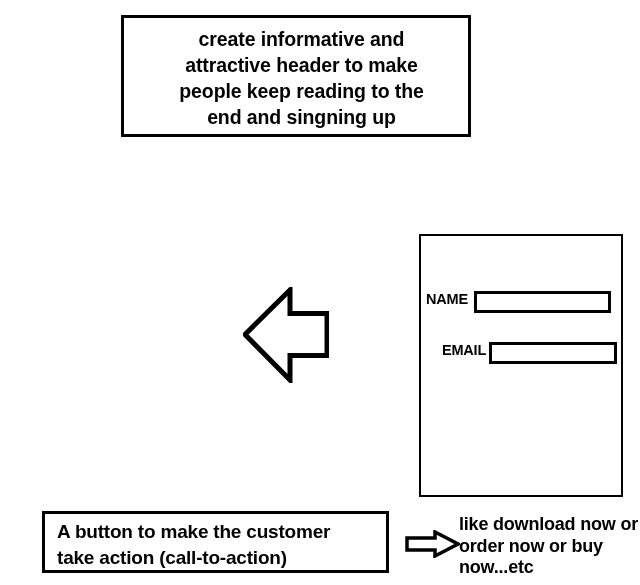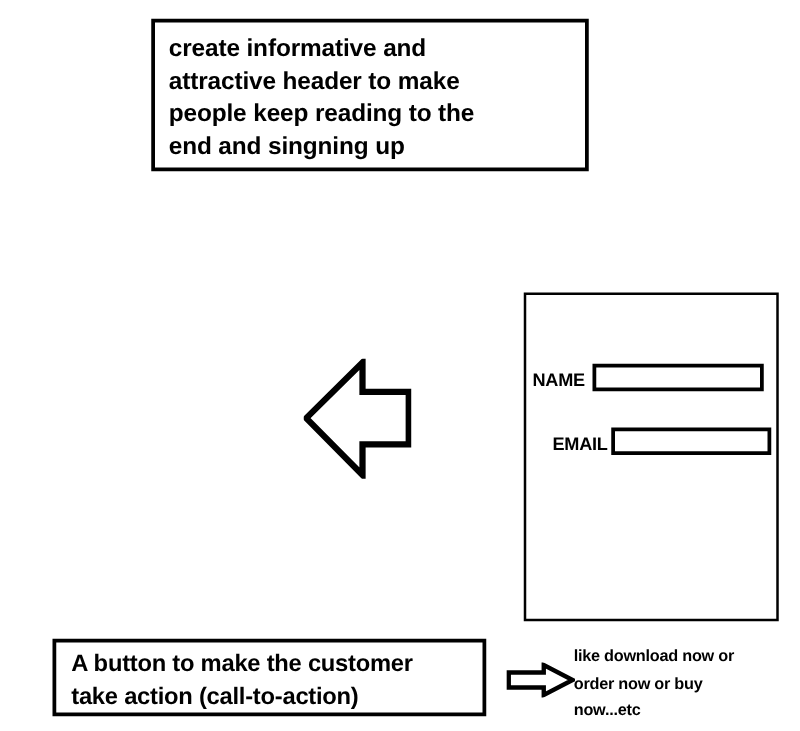--- a/index.html
+++ b/index.html
@@ -35,20 +35,21 @@
     color: #000000;
     white-space: pre-line;
   }
 
   
   #header-annotation {
     left: 121px;
     top: 15px;
     width: 350px;
     height: 122px;
+    text-align: center;
   }
   #header-annotation .anno-text {
     font-size: 19.5px;
     line-height: 26px;
     padding: 8px 0 0 11px;
     letter-spacing: -0.1px;
   }
 
   
   #benefits-text {
@@ -79,21 +80,21 @@
     left: 419px;
     top: 234px;
     width: 204px;
     height: 263px;
     border: 2px solid #000000;
     background: #ffffff;
   }
   .form-row {
     position: absolute;
     display: flex;
-    align-items: flex-end;
+    align-items: flex-start;
   }
   .field-label {
     font-size: 14.5px;
     font-weight: bold;
     letter-spacing: -0.2px;
     color: #000000;
   }
   .field-input {
     box-sizing: border-box;
     border: 3px solid #000000;
@@ -141,21 +142,21 @@
     width: 55px;
     height: 28px;
   }
 
   
   #cta-examples-text {
     position: absolute;
     left: 459px;
     top: 514px;
     width: 180px;
-    font-size: 13px;
+    font-size: 18px;
     line-height: 21.5px;
     font-weight: bold;
     white-space: pre-line;
     letter-spacing: -0.2px;
   }
 </style>
 </head>
 <body>
 
 <div id="canvas">

